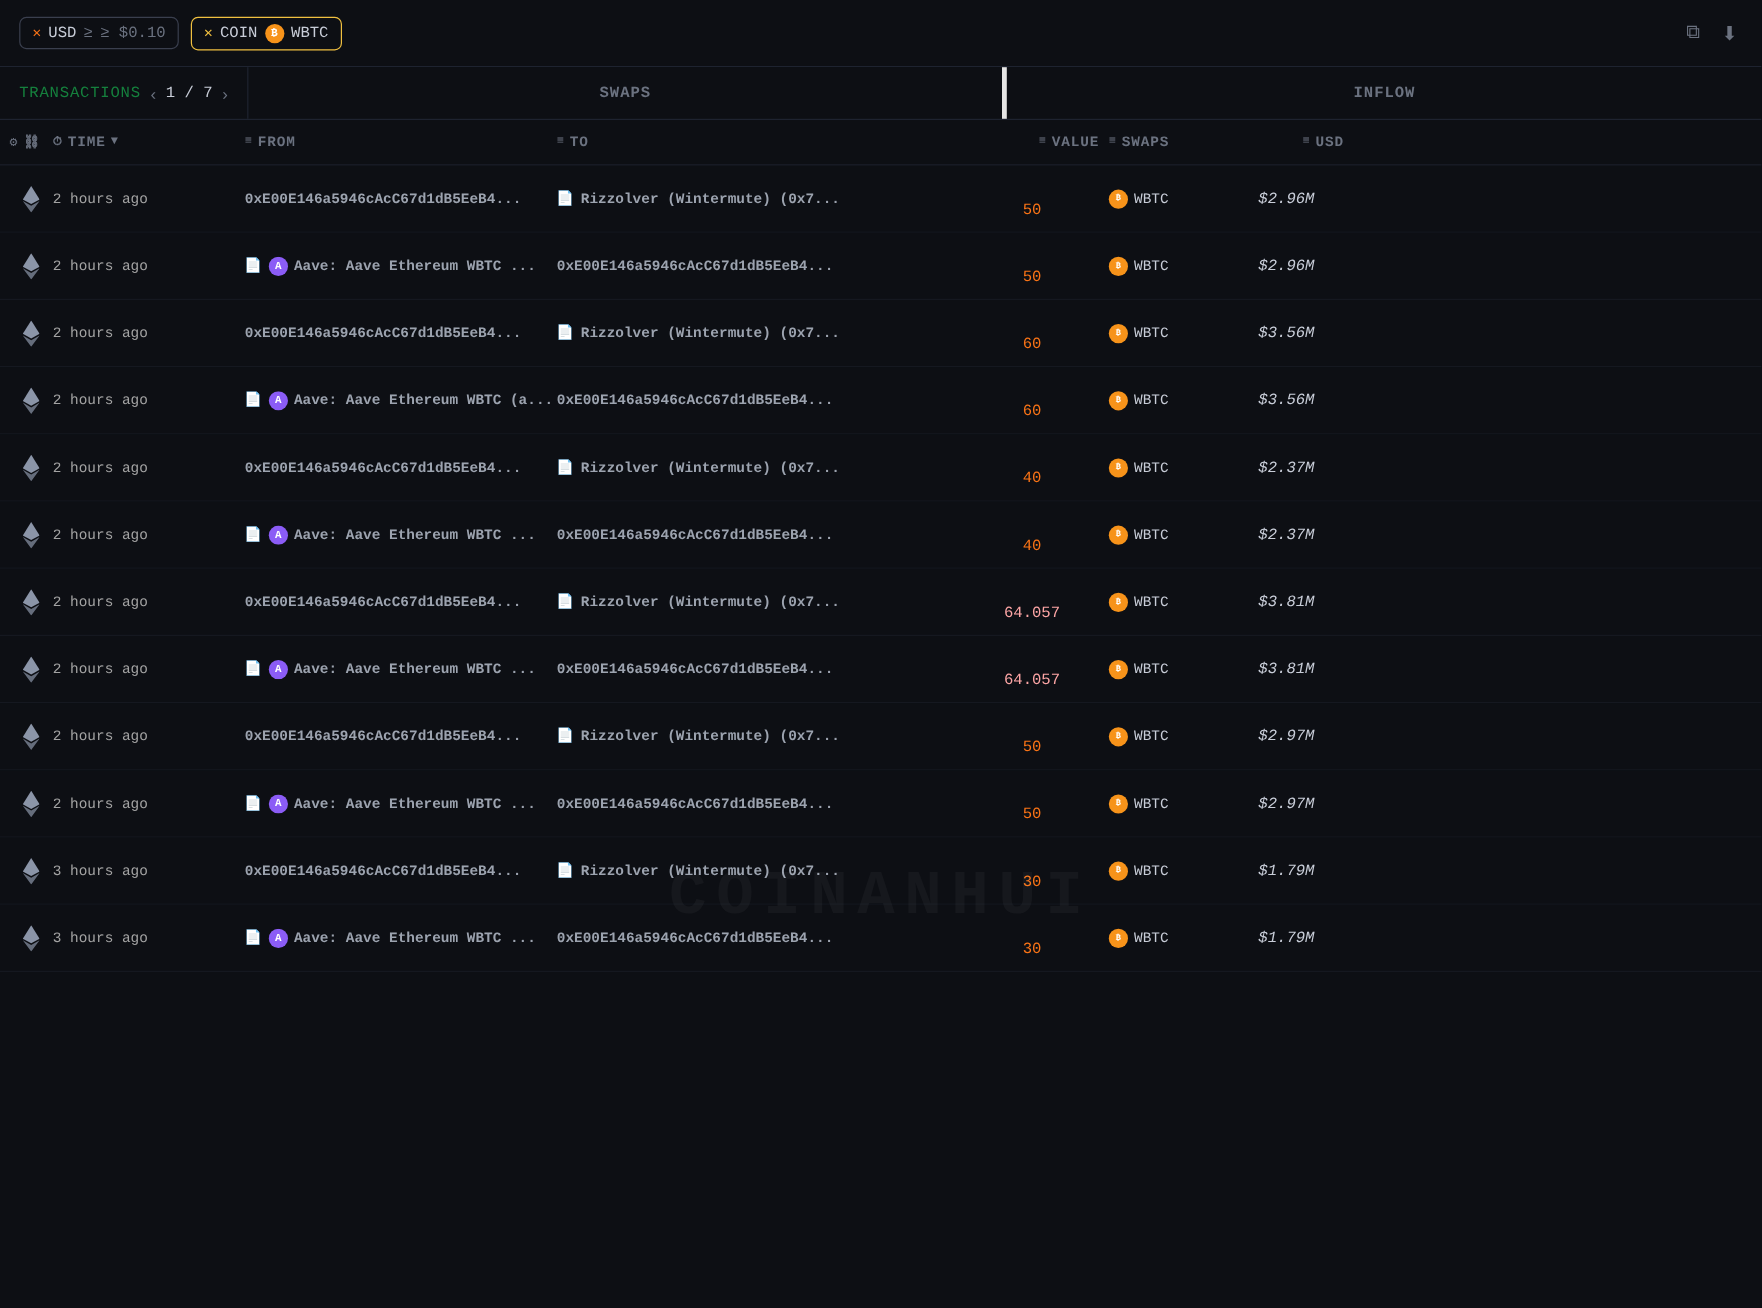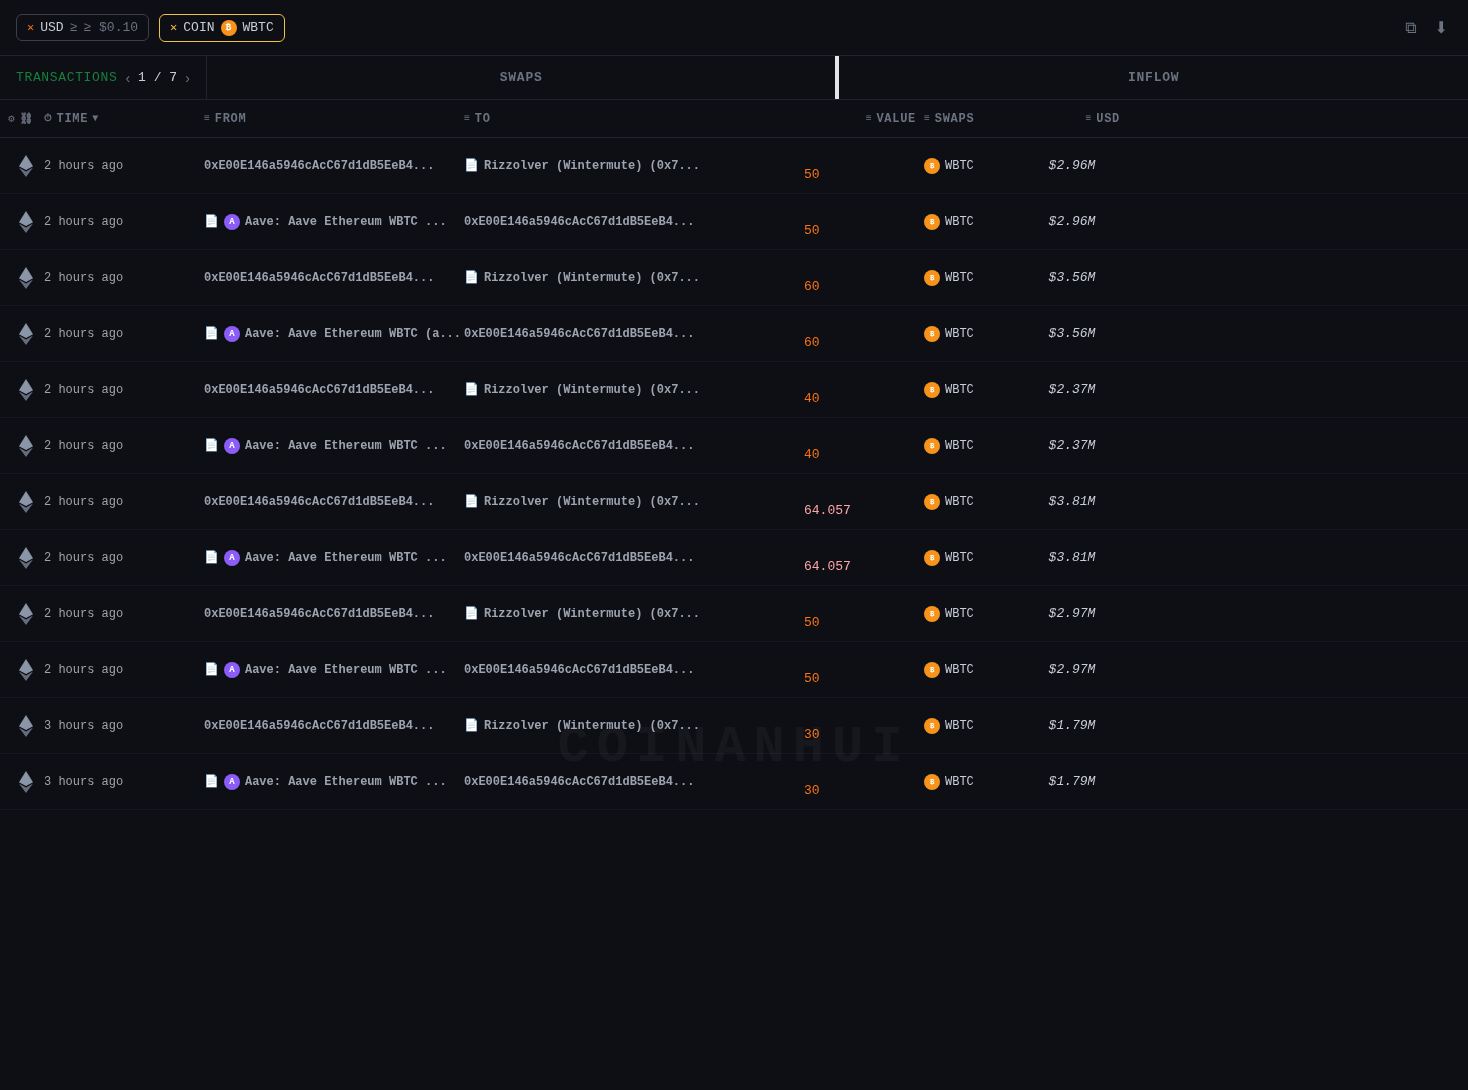--- a/index.html
+++ b/index.html
@@ -207,21 +207,21 @@
       height: 16px;
       border-radius: 50%;
       background: #8b5cf6;
       color: #fff;
       font-size: 9px;
       font-weight: bold;
       flex-shrink: 0;
     }
 
     .value-cell {
-      text-align: left;
+      text-align: center;
       font-size: 13px;
       padding-right: 8px;
       margin-top: 18px;
     }
     .value-normal { color: #f97316; }
     .value-green { color: #fca5a5; }
 
     .token-cell {
       display: flex;
       align-items: center;

